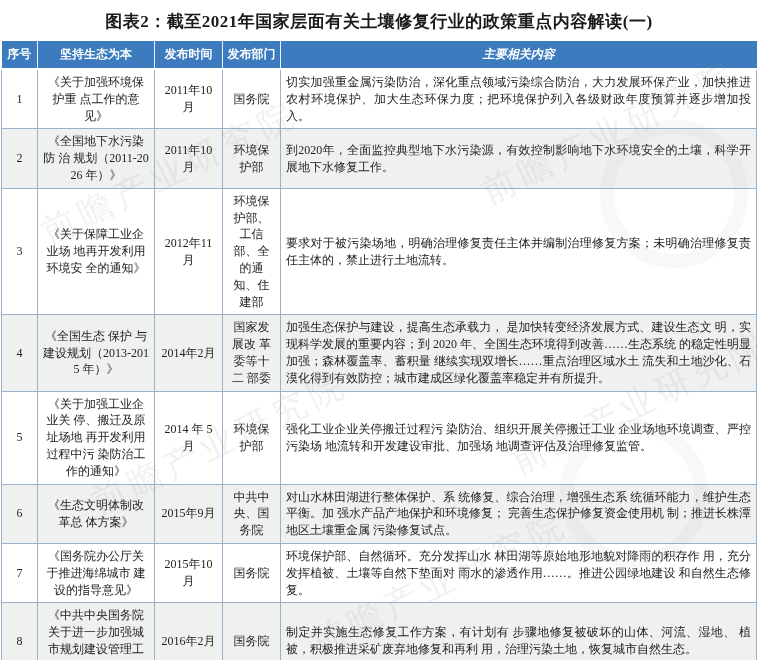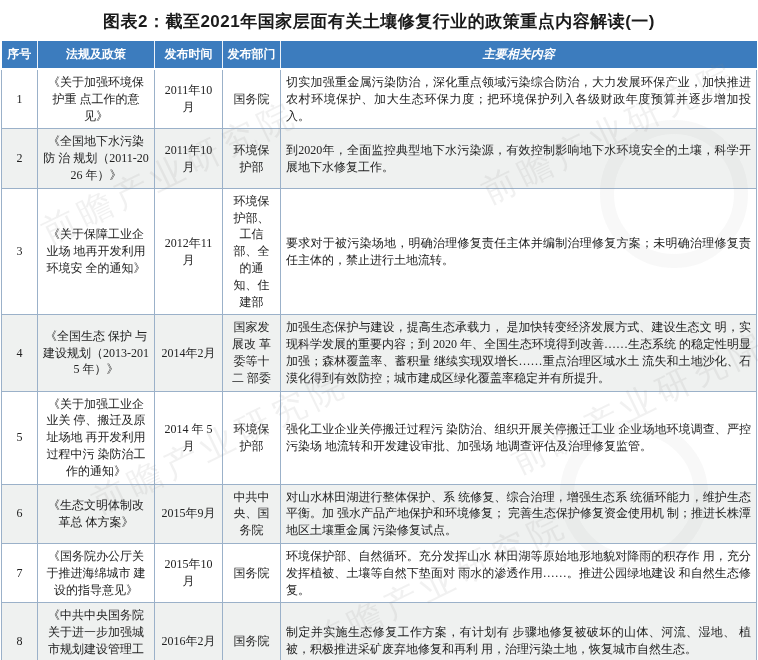--- a/index.html
+++ b/index.html
@@ -19,20 +19,21 @@
     overflow:hidden;
     font-family:"Liberation Sans", sans-serif;
   }
   .page-title{
     text-align:center;
     font-weight:bold;
     font-size:17px;
     color:var(--title-text);
     padding:10px 6px 8px 6px;
     letter-spacing:0.5px;
+    font-family:Liberation Serif, serif;
   }
   table.policy-table{
     width:756px;
     margin:0 1px;
     border-collapse:collapse;
     table-layout:fixed;
     color:var(--body-text);
   }
   col.c-no{width:36px;}
   col.c-policy{width:117px;}
@@ -94,21 +95,21 @@
   <colgroup>
     <col class="c-no">
       <col class="c-policy">
       <col class="c-date">
       <col class="c-dept">
       <col class="c-content">
   </colgroup>
   <thead>
     <tr id="thead-row">
         <th>序号</th>
-        <th>法规及政策</th>
+        <th>坚持生态为本</th>
         <th>发布时间</th>
         <th>发布部门</th>
         <th>主要相关内容</th>
       </tr>
   </thead>
   <tbody id="tbody">
       <tr>
     <td class="no">1</td>
     <td class="policy">《关于加强环境保护重 点工作的意见》</td>
     <td class="date">2011年10月</td>

